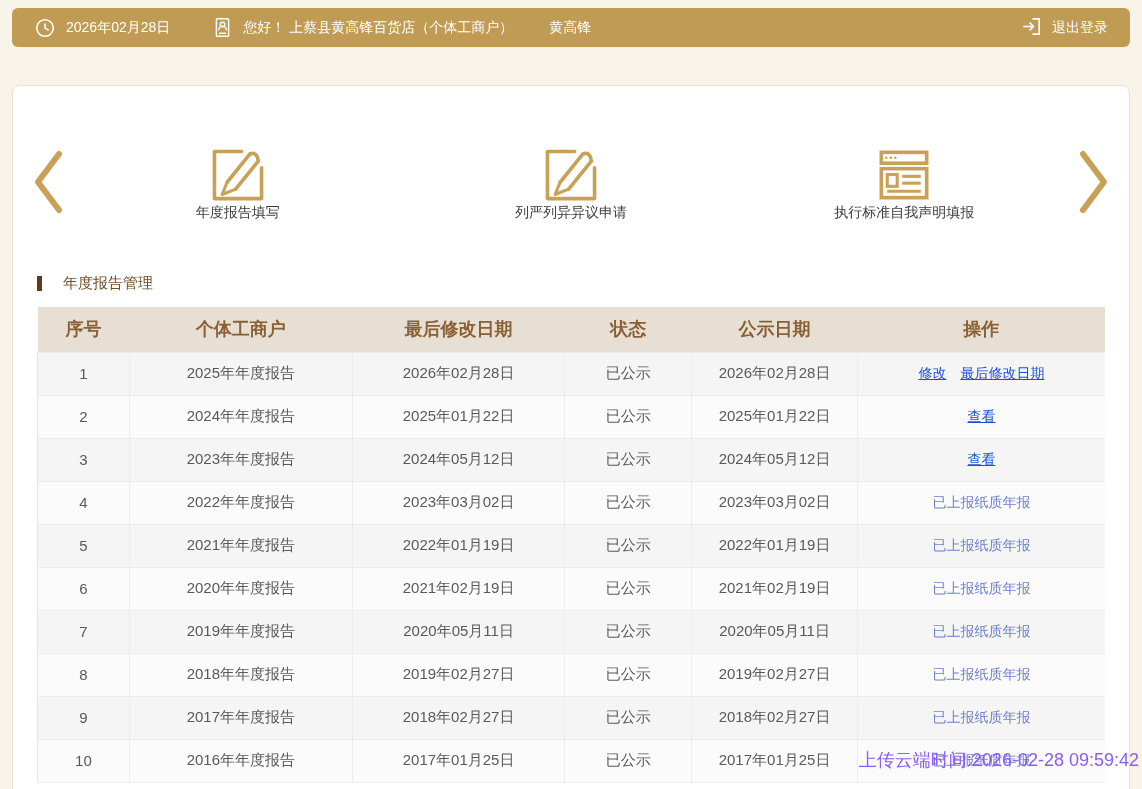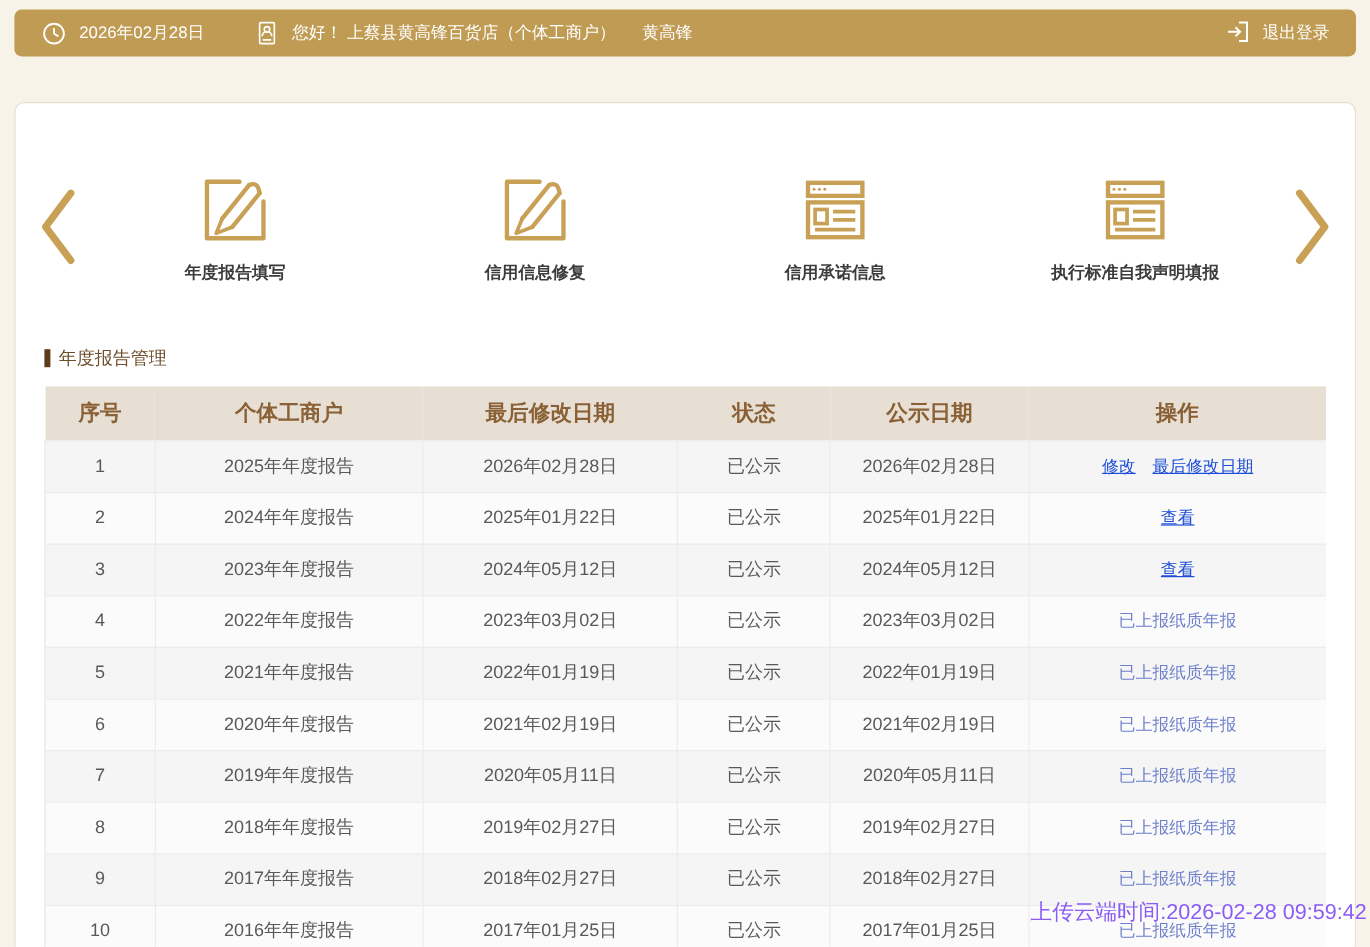--- a/index.html
+++ b/index.html
@@ -12,37 +12,37 @@
   
   .topbar {
     position:absolute; left:12px; right:12px; top:8px; height:39px;
     background:#bf9b53; border-radius:6px;
     display:flex; align-items:center; justify-content:space-between;
     color:#fff; font-size:14px; padding:0 22px;
   }
   .tb-left { display:flex; align-items:center; gap:42px; }
   .tb-group { display:flex; align-items:center; gap:10px; }
   .tb-group svg { display:block; }
-  .tb-username { margin-left:12px; }
+  .tb-username { margin-left:26px; }
   .logout { display:flex; align-items:center; gap:9px; cursor:pointer; color:#fff; text-decoration:none;text-align:center; }
   
   .card {
     position:absolute; left:12px; right:12px; top:85px; height:760px;
     background:#fff; border:1px solid #e7e0d3; border-radius:8px;
     padding:46px 24px 0;
   }
   
   .carousel { display:flex; align-items:center; margin:0 -12px; padding:14px 0 20px; }
   .c-arrow { width:46px; display:flex; justify-content:center; align-items:center; cursor:pointer; flex:none; }
   .c-items { flex:1; display:flex; }
-  .c-item { flex:1; display:flex; flex-direction:column; align-items:center; gap:15px; cursor:pointer;font-weight:bold; }
+  .c-item { flex:1; display:flex; flex-direction:column; align-items:center; cursor:pointer; }
   .c-icon svg { display:block; width:58px; height:58px; }
   .c-label { font-size:14px; color:#3c3c3c; white-space:nowrap; }
   
-  .section-title { margin:32px 0 14px; display:flex; align-items:center; gap:7px;
+  .section-title { margin:32px 0 14px; display:flex; align-items:center; gap:21px;
                    color:#6f4e2b; font-size:15px; }
   .bullet { width:5px; height:15px; background:#5d3b1d; flex:none; }
   
   table { width:100%; border-collapse:collapse; table-layout:fixed; }
   thead th { background:#e7dfd3; color:#8a6137; font-size:18px; font-weight:bold; height:45px; text-align:center; }
   tbody td { height:43px; text-align:center; font-size:15px; color:#595959;
              border:1px solid #ececec; background:#fbfbfb; }
   tbody tr:nth-child(odd) td { background:#f5f5f5; }
   tbody td:first-child { border-left:1px solid #e4e4e4; }
   tbody td:last-child  { border-right:none; }
@@ -116,37 +116,21 @@
         <div class="c-item">
           <span class="c-icon">
             <svg viewBox="0 0 64 64" fill="none" stroke="#c8a157" stroke-width="4" stroke-linecap="round" stroke-linejoin="round">
        <path d="M58 24 V58 H6 V6 H36"></path>
        <path d="M45 9 L20 40"></path>
        <path d="M54.4 16.6 L29.4 47.6"></path>
        <path d="M45 9 Q53 5.5 54.4 16.6"></path>
        <path d="M20 40 L14.5 53.5 L29.4 47.6" stroke-width="3.4"></path>
      </svg>
           </span>
-          <span class="c-label">信用信息修复</span>
-        </div>
-        <div class="c-item">
-          <span class="c-icon">
-            <svg viewBox="0 0 64 64" fill="none" stroke="#c8a157" stroke-width="4">
-       <rect x="7" y="7" width="50" height="12"></rect>
-       <circle cx="12.5" cy="13" r="1.4" fill="#c8a157" stroke="none"></circle>
-       <circle cx="17.5" cy="13" r="1.4" fill="#c8a157" stroke="none"></circle>
-       <circle cx="22.5" cy="13" r="1.4" fill="#c8a157" stroke="none"></circle>
-       <rect x="7" y="25" width="50" height="32"></rect>
-       <rect x="13.5" y="31.5" width="11" height="13" stroke-width="3.4"></rect>
-       <path d="M30 33.5 H50.5" stroke-width="3.4"></path>
-       <path d="M30 41 H50.5" stroke-width="3.4"></path>
-       <path d="M13.5 50 H50.5" stroke-width="3.4"></path>
-     </svg>
-          </span>
-          <span class="c-label">信用承诺信息</span>
+          <span class="c-label">列严列异异议申请</span>
         </div>
         <div class="c-item">
           <span class="c-icon">
             <svg viewBox="0 0 64 64" fill="none" stroke="#c8a157" stroke-width="4">
        <rect x="7" y="7" width="50" height="12"></rect>
        <circle cx="12.5" cy="13" r="1.4" fill="#c8a157" stroke="none"></circle>
        <circle cx="17.5" cy="13" r="1.4" fill="#c8a157" stroke="none"></circle>
        <circle cx="22.5" cy="13" r="1.4" fill="#c8a157" stroke="none"></circle>
        <rect x="7" y="25" width="50" height="32"></rect>
        <rect x="13.5" y="31.5" width="11" height="13" stroke-width="3.4"></rect>

